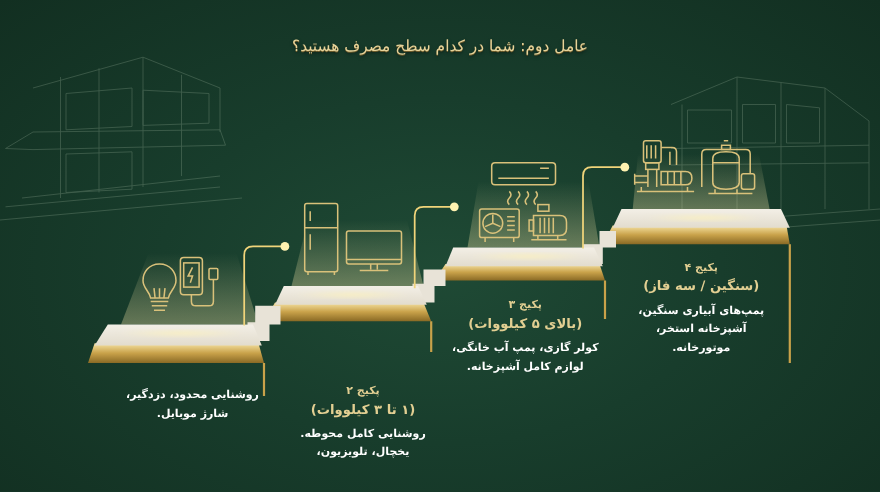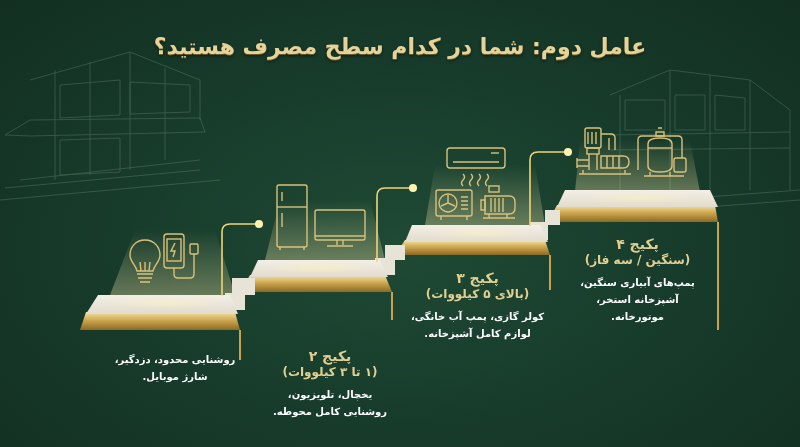--- a/index.html
+++ b/index.html
@@ -1,25 +1,25 @@
 <!DOCTYPE html>
 <html><head>
 <meta charset="utf-8">
 <style>
   html,body{margin:0;padding:0;}
   body{width:800px;height:447px;overflow:hidden;background:#17382a;font-family:"DejaVu Sans","Liberation Sans",sans-serif;}
   .canvas{position:relative;width:800px;height:447px;overflow:hidden;
     background:radial-gradient(ellipse at 50% 55%, #1f4a35 0%, #183d2c 45%, #122f21 100%);}
   .bg-house{position:absolute;opacity:0.22;}
   .title{position:absolute;top:34px;left:0;width:800px;text-align:center;direction:rtl;
-    font-size:22px;font-weight:bold;color:#e6d39a;letter-spacing:0.2px;
+    font-size:14px;font-weight:normal;color:#e6d39a;letter-spacing:0.2px;
     text-shadow:0 1px 0 #6b5a2a,0 2px 3px rgba(0,0,0,0.5);}
   .stairs{position:absolute;left:0;top:0;width:800px;height:447px;}
   .pkg{position:absolute;direction:rtl;text-align:center;}
-  .pkg .name{color:#e2cf92;font-weight:bold;font-size:14px;line-height:16px;}
+  .pkg .name{color:#e2cf92;font-weight:bold;font-size:10px;line-height:16px;}
   .pkg .range{color:#e2cf92;font-weight:bold;font-size:12px;line-height:16px;}
   .pkg .desc{color:#ffffff;font-size:10px;line-height:17px;margin-top:6px;font-weight:bold;}
   .icons{position:absolute;}
 </style>
 </head>
 <body>
 
 <div class="canvas">
 
   <svg class="bg-house" style="left:0;top:40px" width="220" height="180" viewBox="0 0 220 180" fill="none" stroke="#cfe3c8" stroke-width="0.8">
@@ -183,22 +183,22 @@
     <div class="desc">
       <div>روشنایی محدود، دزدگیر،</div>
       <div>شارژ موبایل.</div>
     </div>
   </div>
 
   <div class="pkg" style="left:255px;top:304px;width:150px;margin-top:44px;">
     <div class="name">پکیج ۲</div>
     <div class="range">(۱ تا ۳ کیلووات)</div>
     <div class="desc">
+      <div>روشنایی کامل محوطه.</div>
       <div>یخچال، تلویزیون،</div>
-      <div>روشنایی کامل محوطه.</div>
     </div>
   </div>
 
   <div class="pkg" style="left:395px;top:270px;width:165px;">
     <div class="name">پکیج ۳</div>
     <div class="range">(بالای ۵ کیلووات)</div>
     <div class="desc">
       <div>کولر گازی، پمپ آب خانگی،</div>
       <div>لوازم کامل آشپزخانه.</div>
     </div>

